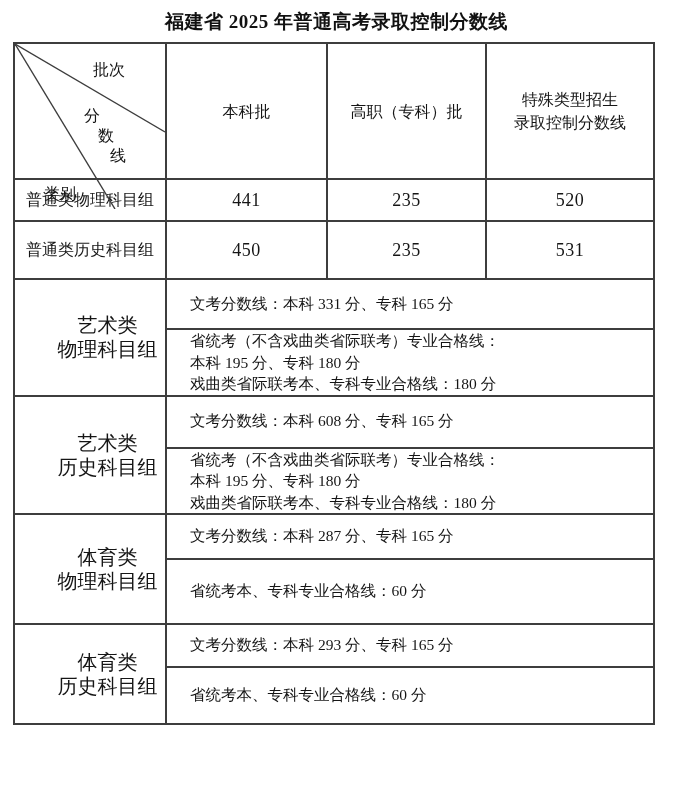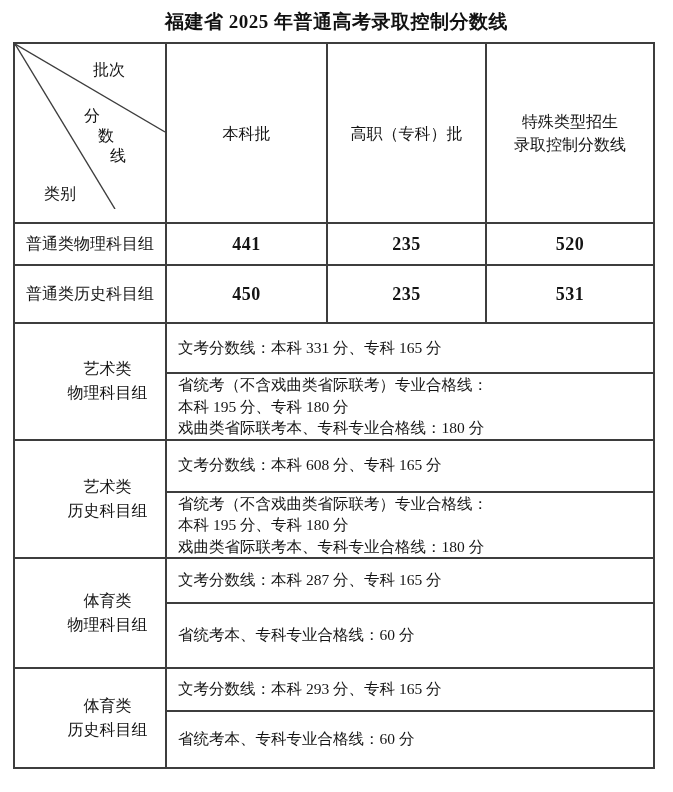--- a/index.html
+++ b/index.html
@@ -26,21 +26,21 @@
   }
   td {
     border: 2px solid #3d3d3d;
     text-align: center;
     vertical-align: middle;
     font-size: 16px;
     padding: 0;
     color: #151515;
   }
   
-  tr.r-head   { height: 180px; border-radius: 20px; }
+  tr.r-head   { height: 136px; border-radius: 20px; }
   tr.r-s1     { height: 42px; }
   tr.r-s2     { height: 58px; }
   tr.r-g0a    { height: 50px; }
   tr.r-g0b    { height: 66px; }
   tr.r-g1a    { height: 52px; }
   tr.r-g1b    { height: 65px; }
   tr.r-g2a    { height: 45px; }
   tr.r-g2b    { height: 65px; }
   tr.r-g3a    { height: 43px; }
   tr.r-g3b    { height: 57px; }
@@ -51,27 +51,27 @@
   }
   td.corner svg { position: absolute; left: 0; top: 0; }
   td.corner span { position: absolute; font-size: 16px; white-space: nowrap; }
   .c-batch { left: 78px; top: 16px; }
   .c-s1 { left: 69px; top: 62px; }
   .c-s2 { left: 83px; top: 82px; }
   .c-s3 { left: 95px; top: 102px; }
   .c-cat { left: 29px; top: 140px; }
 
   td.head-cell { font-size: 16px; line-height: 23px; }
-  td.num-cell { font-size: 18px; letter-spacing: 0.5px; font-weight: bold; }
+  td.num-cell { font-size: 18px; letter-spacing: 0.5px; }
   td.label-cell { font-size: 16px; }
-  td.group-name { font-size: 16px; padding-left: 35px; }
+  td.group-name { font-size: 20px; padding-left: 35px; }
   td.group-name .gline { line-height: 24px; }
   td.detail-cell {
     text-align: left;
-    padding-left: 11px;
+    padding-left: 23px;
     font-size: 15.5px;
   }
   td.detail-cell .dline { line-height: 21.5px; }
 </style>
 </head>
 <body>
 
 <div class="title">福建省 2025 年普通高考录取控制分数线</div>
 
 <table class="score-table">

